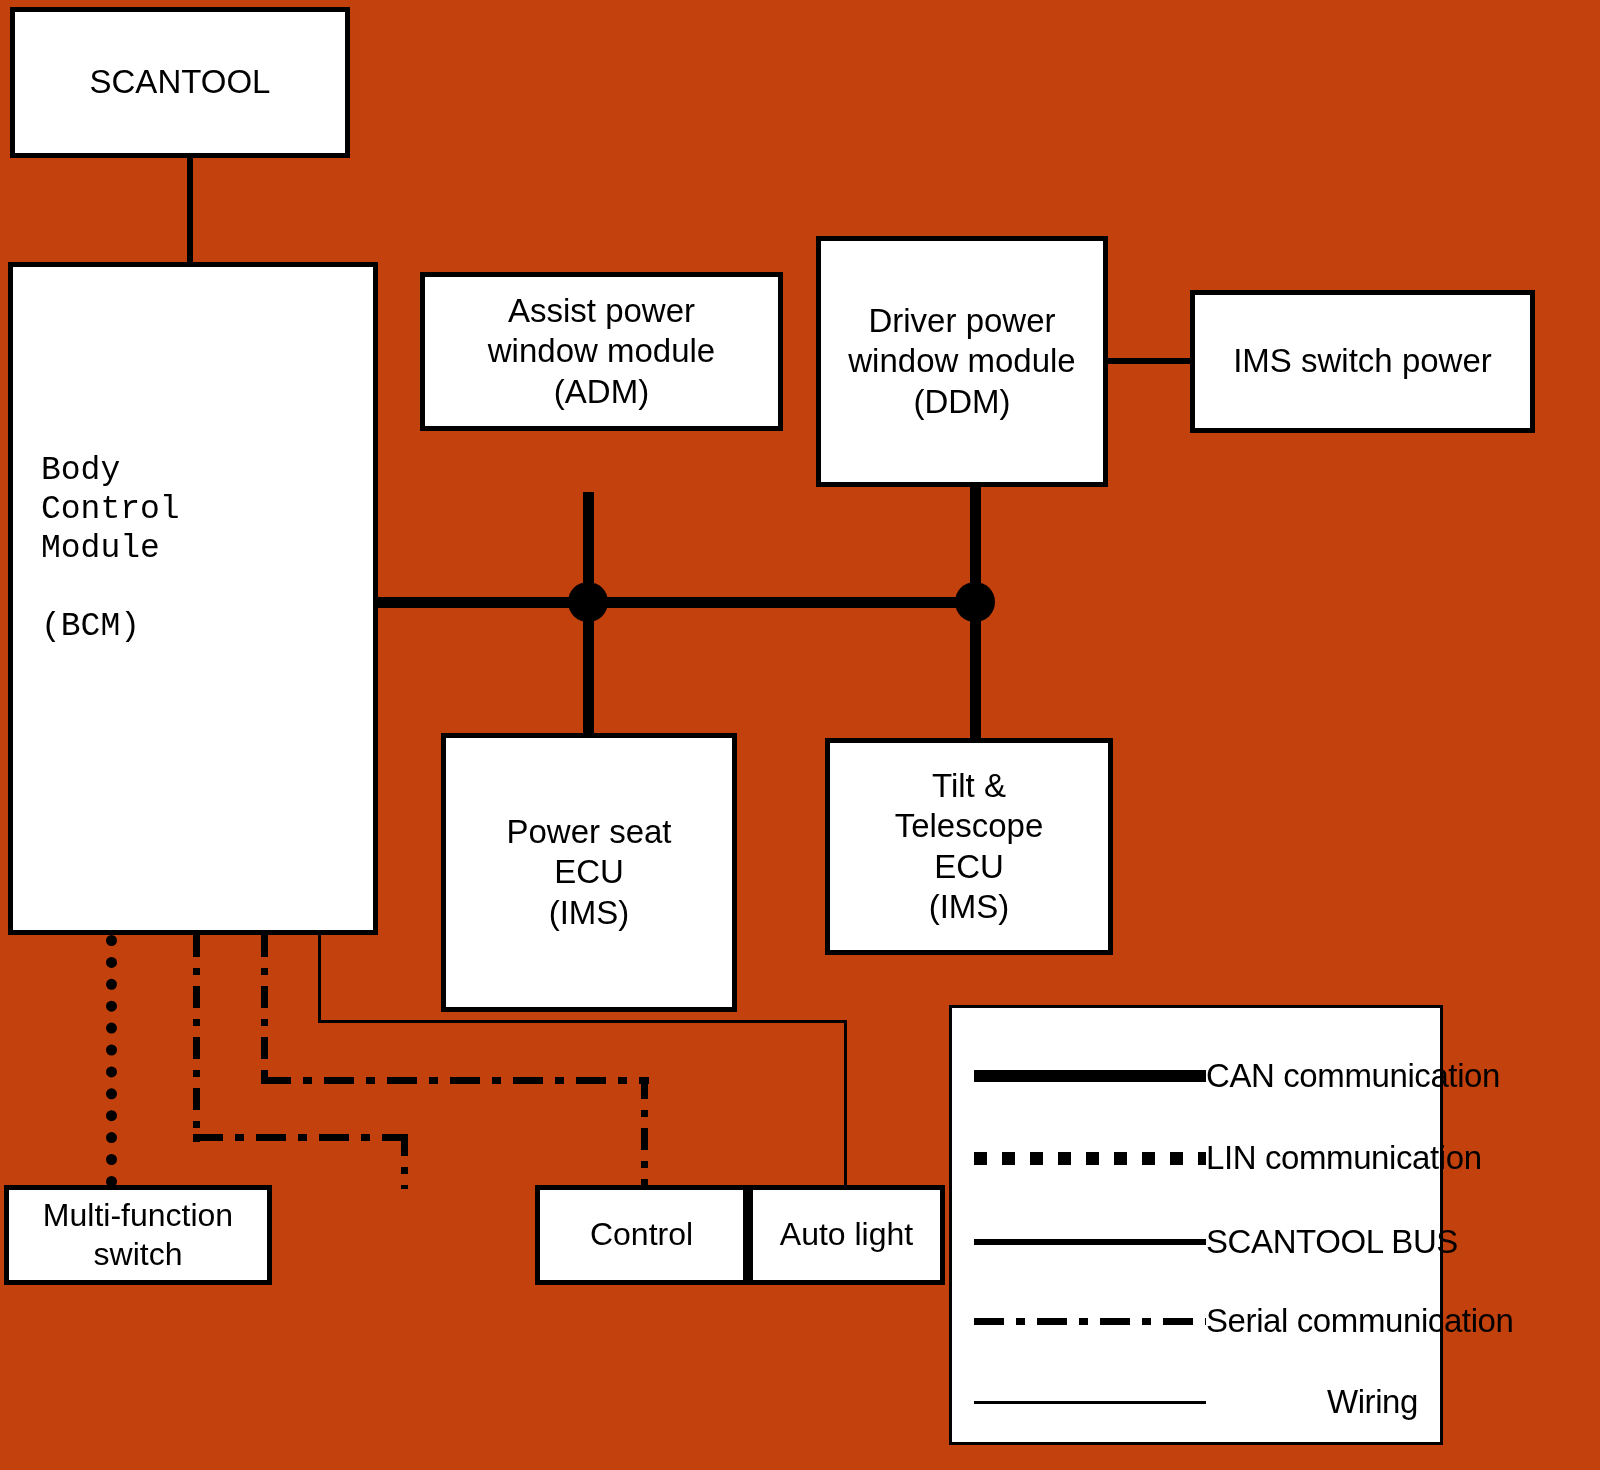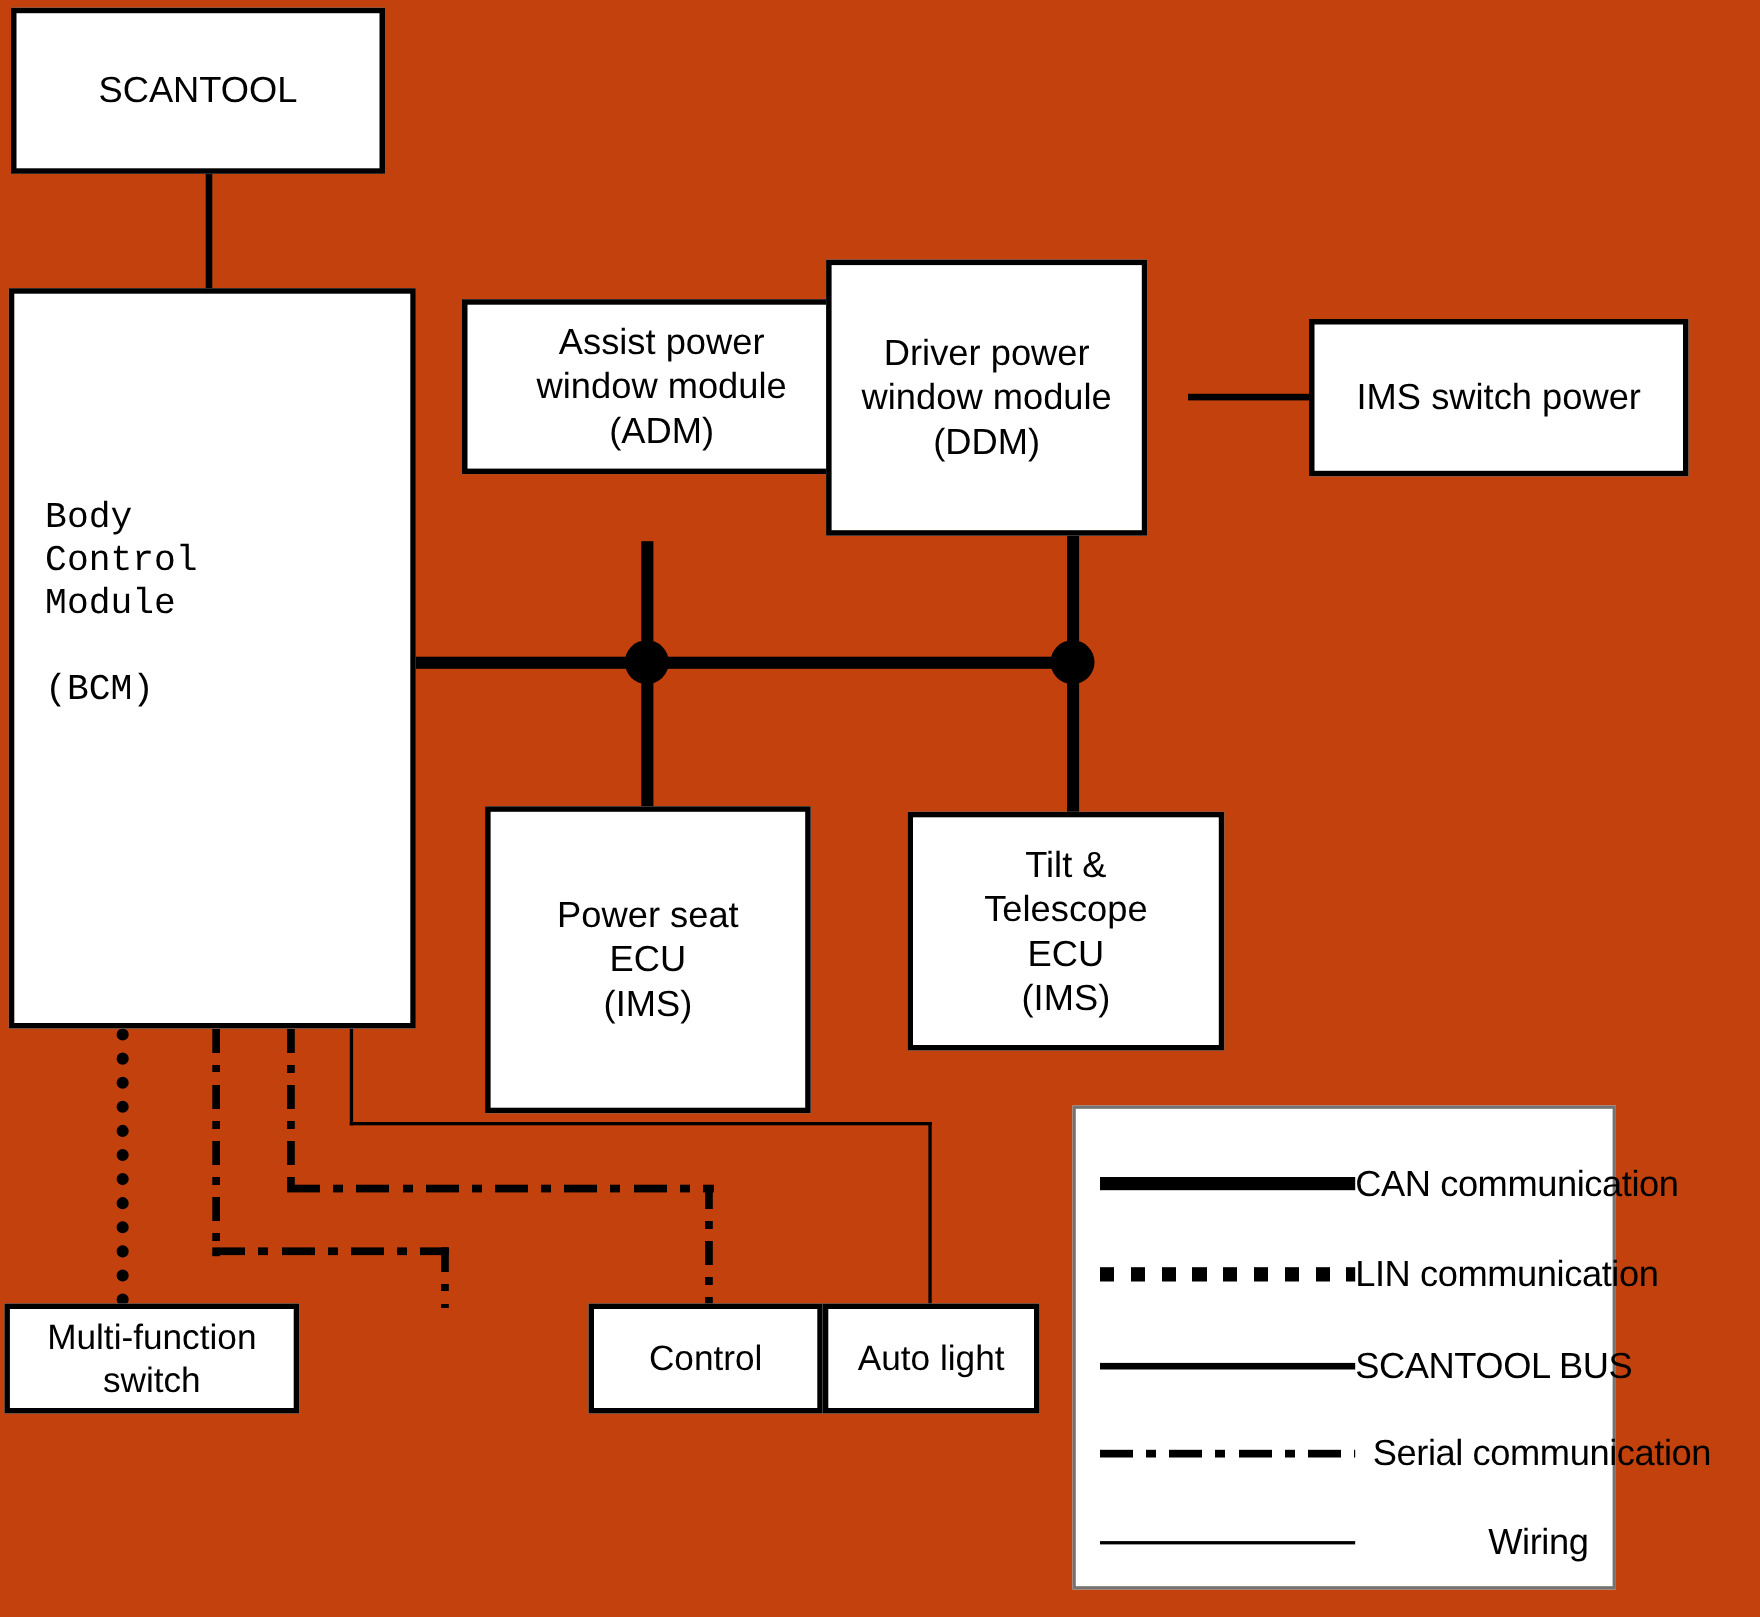--- a/index.html
+++ b/index.html
@@ -77,24 +77,24 @@
   .dot{
     position:absolute;
     width:40px;height:40px;
     background:#000;
     border-radius:50%;
     z-index:7;
   }
   
   #legend{
     position:absolute;
-    left:975px;top:1005px;
+    left:949px;top:1005px;
     width:494px;height:440px;
     box-sizing:border-box;
-    border:3px solid #737373;
+    border:3px solid #000000;
     background:#fff;
     z-index:8;
   }
   .lg-row{
     position:absolute;
     left:0;width:100%;
     height:56px;
     display:flex;
     align-items:center;
   }
@@ -175,21 +175,21 @@
   <div class="node bcm" style="left:8px;top:262px;width:370px;height:673px;">Body
 Control
 Module
 
 (BCM)</div>
 
   <div class="node" style="left:420px;top:272px;width:363px;height:159px;">Assist power
 window module
 (ADM)</div>
 
-  <div class="node" style="left:751px;top:236px;width:292px;height:251px;">Driver power
+  <div class="node" style="left:816px;top:236px;width:292px;height:251px;">Driver power
 window module
 (DDM)</div>
 
   <div class="node" style="left:1190px;top:290px;width:345px;height:143px;">IMS switch power</div>
 
   <div class="node" style="left:441px;top:733px;width:296px;height:279px;">Power seat
 ECU
 (IMS)</div>
 
   <div class="node" style="left:825px;top:738px;width:288px;height:217px;">Tilt &amp;
@@ -221,21 +221,21 @@
       <span class="lg-label">LIN communication</span>
     </div>
 
     <div class="lg-row" style="top:206px;">
       <span class="lg-sample">
           <span class="s-bus"></span>
         </span>
       <span class="lg-label">SCANTOOL BUS</span>
     </div>
 
-    <div class="lg-row" style="top:285px;gap:16px;">
+    <div class="lg-row" style="top:285px;">
       <span class="lg-sample">
           <span class="s-ser"></span>
         </span>
       <span class="lg-label">Serial communication</span>
     </div>
 
     <div class="lg-row" style="top:366px;">
       <span class="lg-sample">
           <span class="s-wire"></span>
         </span>

